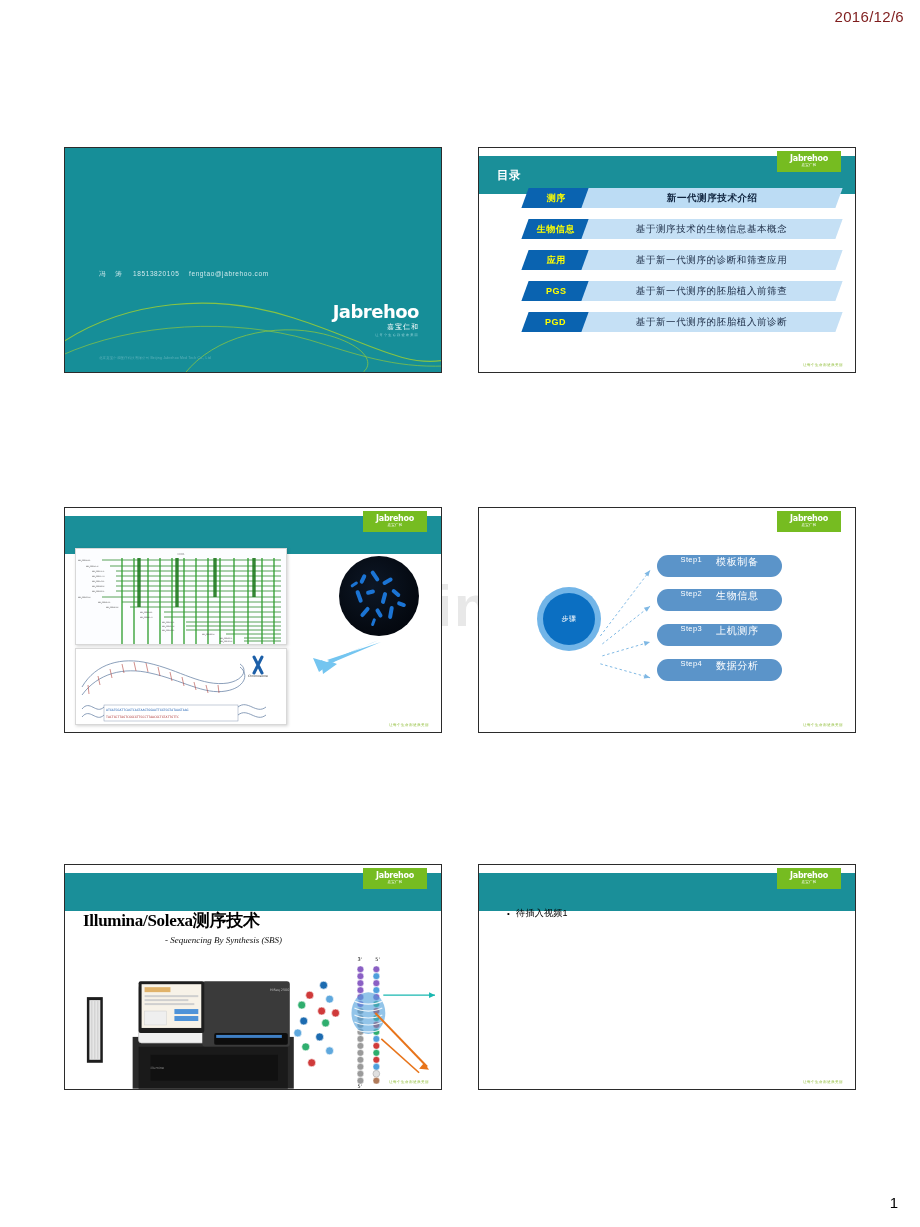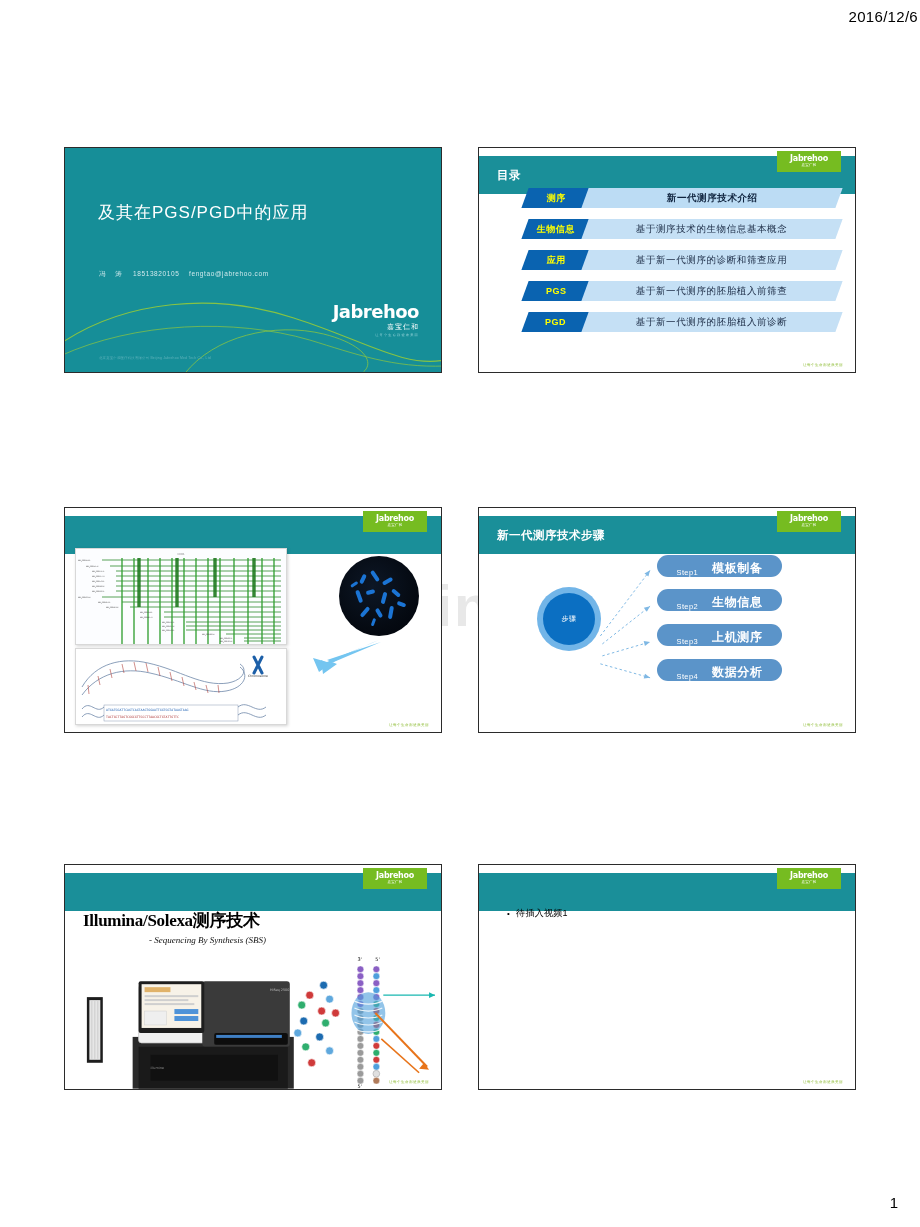--- a/index.html
+++ b/index.html
@@ -12,23 +12,23 @@
     height: 1227px;
     position: relative;
     font-family: "Liberation Sans", "DejaVu Sans", sans-serif;
     overflow: hidden;
   }
 
   
   .page-date {
     position: absolute;
     top: 8px;
-    right: 2px;
+    right: 16px;
     font-size: 15px;
-    color: #000000;
+    color: #7f1d1d;
     letter-spacing: 0.3px;
   }
   .page-number {
     position: absolute;
     bottom: 16px;
     right: 22px;
     font-size: 15px;
     color: #000;
   }
 
@@ -265,35 +265,34 @@
   
   .steps-svg { position: absolute; left: 0; top: 30px; width: 100%; height: 190px; }
   .step-box {
     position: absolute;
     left: 178px;
     width: 125px;
     height: 22px;
     background: #5b94c9;
     border-radius: 11px;
     display: flex;
-    align-items: flex-end;
+    align-items: flex-start;
     justify-content: center;
     gap: 14px;
     z-index: 3;
   }
   .step-box .sname {
     color: #ffffff;
     font-size: 7.5px;
     letter-spacing: 0.4px;
   }
   .step-box .slabel {
     color: #ffffff;
-    font-size: 12px;
+    font-size: 10px;
     letter-spacing: 0.6px;
-    font-weight: bold;
   }
   .step-1 { top: 47px; }
   .step-2 { top: 81px; }
   .step-3 { top: 116px; }
   .step-4 { top: 151px; }
   .hub-outer {
     position: absolute;
     left: 58px;
     top: 79px;
     width: 64px;
@@ -327,21 +326,21 @@
     top: 44px;
     font-size: 17px;
     font-weight: bold;
     color: #000000;
     font-family: "Liberation Serif", serif;
     letter-spacing: -0.3px;
     white-space: nowrap;
   }
   .ill-sub {
     position: absolute;
-    left: 84px;
+    left: 100px;
     top: 70px;
     font-size: 9px;
     color: #111;
     font-family: "Liberation Serif", serif;
     font-style: italic;
     white-space: nowrap;
   }
   .ill-art { position: absolute; left: 0; top: 86px; width: 100%; height: 138px; }
 
   
@@ -363,21 +362,20 @@
 <div class="watermark">www.zixin.com.cn</div>
 
 <div class="slide sz col-l row-1 s1">
   <svg class="s1-swoosh" viewBox="0 0 378 90" preserveAspectRatio="none">
     <path d="M-5,62 C60,18 150,10 230,36 C300,58 340,86 382,78" fill="none" stroke="#8cc63f" stroke-width="1.1" opacity="0.95"></path>
     <path d="M-5,74 C70,40 170,36 246,58 C292,72 330,86 382,84" fill="none" stroke="#8cc63f" stroke-width="0.9" opacity="0.8"></path>
     <path d="M120,92 C150,54 210,40 260,52 C300,62 312,80 300,90" fill="none" stroke="#8cc63f" stroke-width="0.9" opacity="0.85"></path>
   </svg>
 
   <div class="s1-title">
-    <div class="ln2">及其在PGS/PGD中的应用</div>
   </div>
 
   <div class="s1-contact">
     <span class="nm">冯 涛</span>
     &nbsp;&nbsp;<span>18513820105</span>
     &nbsp;&nbsp;&nbsp;<span>fengtao@jabrehoo.com</span>
   </div>
 
   <div class="s1-copy">北京嘉宝仁和医疗科技有限公司 Beijing Jabrehoo Med Tech Co., Ltd</div>
 
@@ -576,23 +574,20 @@
 
   <svg class="arrow-blue" viewBox="0 0 90 40">
     <path d="M88,4 L34,22 L44,26 L30,36 L28,22 L36,26 Z" fill="#74c5f0"></path>
     <path d="M86,2 C66,10 44,20 26,34 L20,20 L34,24 Z" fill="#74c5f0"></path>
   </svg>
 
   <div class="slide-footer">让每个生命都健康美丽</div>
 </div>
 
 <div class="slide sz col-r row-2">
-  <div class="hdr">
-    <span class="hdr-title">新一代测序技术步骤</span>
-  </div>
   <div class="logo-green">
     <span class="lg-main">Jabrehoo</span>
     <span class="lg-sub">嘉宝仁和</span>
   </div>
 
   <svg class="steps-svg" viewBox="0 0 378 190">
     <g stroke="#7fb8e4" stroke-width="1" stroke-dasharray="2.5,2.5" fill="none">
       <line x1="122" y1="98" x2="172" y2="32"></line>
       <line x1="124" y1="106" x2="172" y2="68"></line>
       <line x1="124" y1="118" x2="172" y2="104"></line>

